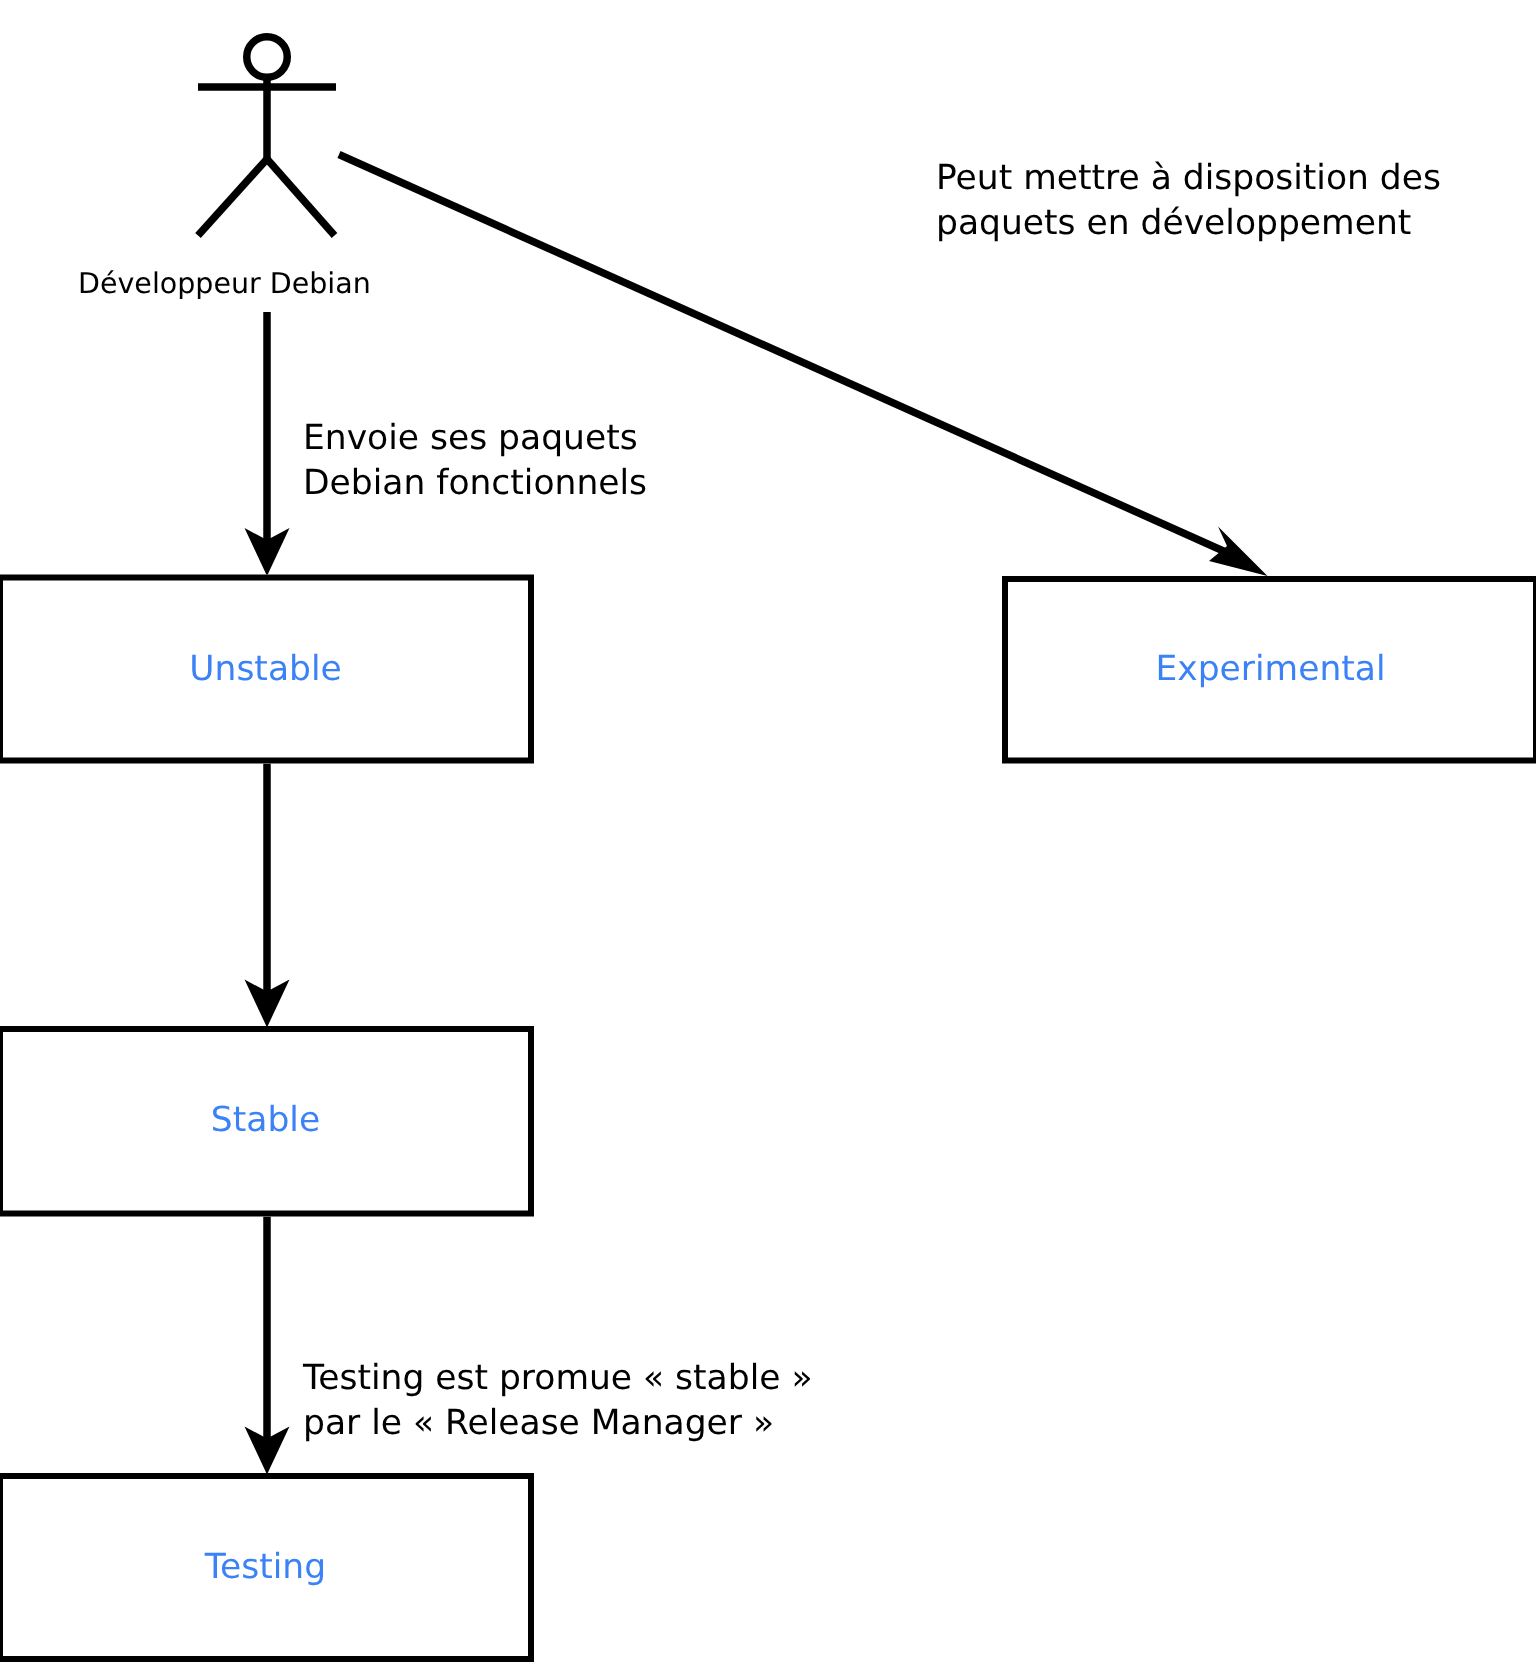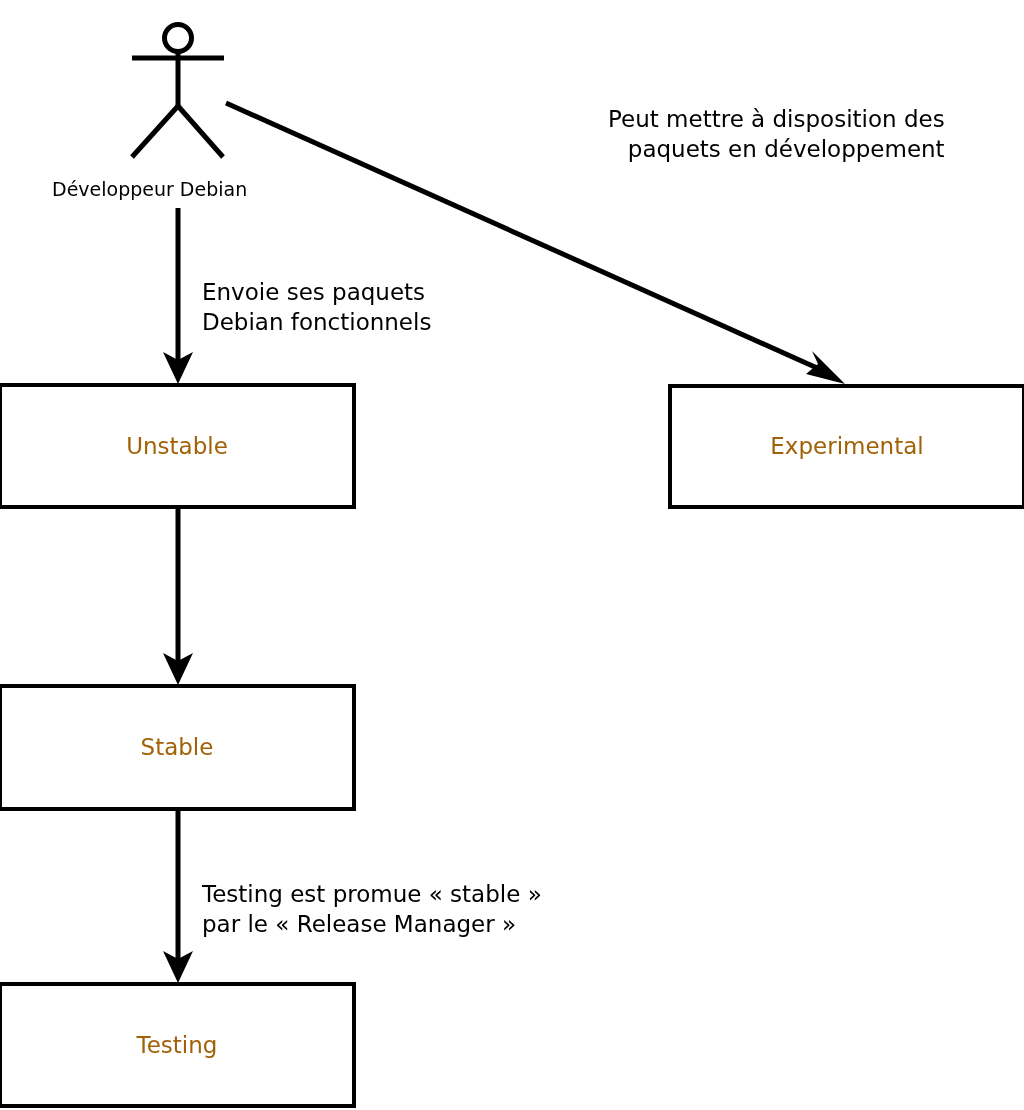--- a/index.html
+++ b/index.html
@@ -32,21 +32,21 @@
     box-sizing: border-box;
     border: 4px solid #000000;
     background: #ffffff;
     display: flex;
     align-items: center;
     justify-content: center;
   }
   .node-label {
     font-size: 23px;
     line-height: 1;
-    color: #a16207;
+    color: #3b82f6;
     white-space: nowrap;
   }
   .edge-label {
     position: absolute;
     font-size: 23px;
     line-height: 30px;
     color: #000000;
     white-space: pre-line;
   }
   .actor-label {
@@ -89,28 +89,28 @@
 
     <g>
       <line x1="178" y1="811" x2="178" y2="969" stroke="#000000" stroke-width="5"></line>
       <polygon points="178,983 163,951 178,959 193,951" fill="#000000"></polygon>
     </g>
 
   </svg>
 
   <div class="actor-label" style="left:52px; top:180px;">Développeur Debian</div>
 
-  <div class="edge-label" style="left:608px; top:104px;text-align:right;">Peut mettre à disposition des
+  <div class="edge-label" style="left:624px; top:104px;">Peut mettre à disposition des
 paquets en développement</div>
 
   <div class="edge-label" style="left:202px; top:277px;">Envoie ses paquets
 Debian fonctionnels</div>
 
 
-  <div class="edge-label" style="left:202px; top:879px;">Testing est promue « stable »
+  <div class="edge-label" style="left:202px; top:904px;">Testing est promue « stable »
 par le « Release Manager »</div>
 
   <div class="node-box" style="left:-2px; top:383px; width:358px; height:126px;">
     <span class="node-label">Unstable</span>
   </div>
 
   <div class="node-box" style="left:668px; top:384px; width:358px; height:125px;">
     <span class="node-label">Experimental</span>
   </div>
 

